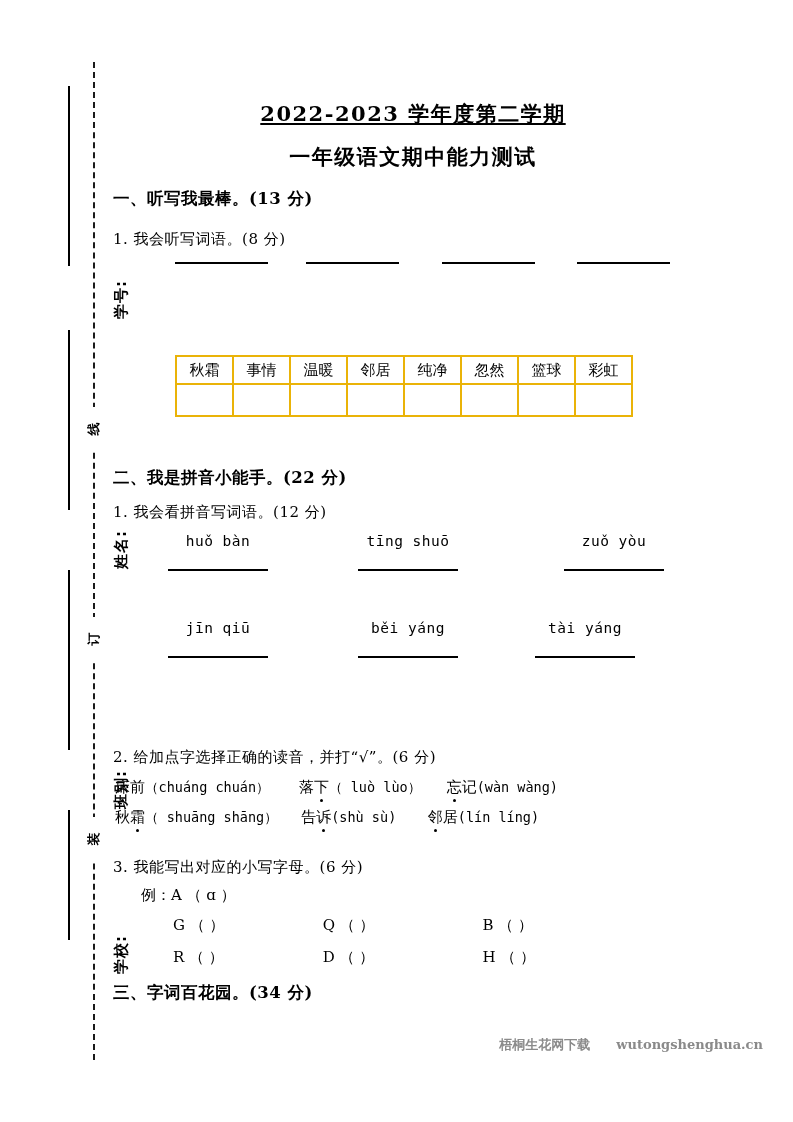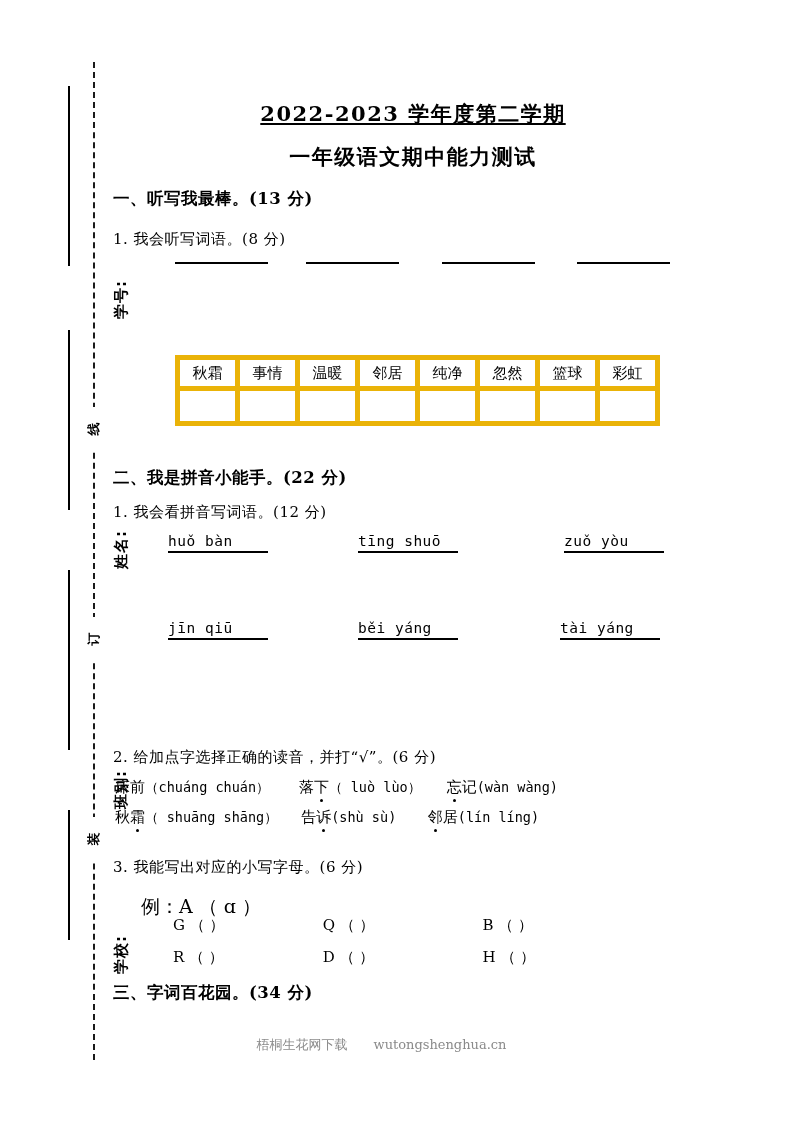--- a/index.html
+++ b/index.html
@@ -90,59 +90,58 @@
   }
   .item-head {
     position: absolute;
     font-size: 15px;
     letter-spacing: 0.5px;
     white-space: nowrap;
     text-align: right;
   }
   .plain {
     position: absolute;
-    font-size: 19px;
-    white-space: nowrap;
-    margin-top: 8px;
+    font-size: 15px;
+    white-space: nowrap;
   }
 
   .blankline {
     position: absolute;
     height: 0;
     border-bottom: 2.2px solid #000;
   }
 
   
   #word-table {
     position: absolute;
     left: 62px;
     top: 355px;
     border-collapse: collapse;
   }
   #word-table td {
-    border: 5px solid #eab308;
+    border: 2px solid #eab308;
     width: 55px;
     height: 26px;
     text-align: center;
     vertical-align: middle;
     font-size: 15px;
     font-family: "DejaVu Serif", "Liberation Serif", serif;
     padding: 0;
   }
   #word-table tr.blank-row td { height: 30px; }
 
   
   .pinyin-group { position: absolute; }
   .pinyin-text {
     font-family: "DejaVu Sans Mono", "Liberation Mono", monospace;
     font-size: 14.5px;
     letter-spacing: 0.5px;
     white-space: nowrap;
-    text-align: left;
-    padding-bottom: 2px;
+    text-align: center;
+    padding-bottom: 20px;
   }
   .pinyin-rule {
     border-bottom: 2.2px solid #000;
     height: 0;
   }
 
   
   .tone-row {
     position: absolute;
     font-size: 15px;
@@ -174,24 +173,25 @@
     font-family: "DejaVu Serif", "Liberation Serif", serif;
   }
   .letter-cell { display: inline-block; }
 
   
   #footer {
     position: absolute;
     left: 0;
     top: 1036px;
     width: 763px;
-    text-align: center;
+    text-align: right;
     color: #8a8a8a;
     font-size: 13px;
     font-family: "DejaVu Serif", "Liberation Serif", serif;
+    font-weight: bold;
   }
   #footer .site {
     margin-left: 26px;
     font-family: "DejaVu Serif", "Liberation Serif", serif;
   }
 </style>
 </head>
 <body>
 
 <div id="binding-margin">
@@ -268,21 +268,21 @@
   </div>
 
   <div class="pinyin-group" style="left:55px;top:620px;width:100px;">
     <div class="pinyin-text">jīn qiū</div>
     <div class="pinyin-rule"></div>
   </div>
   <div class="pinyin-group" style="left:245px;top:620px;width:100px;">
     <div class="pinyin-text">běi  yáng</div>
     <div class="pinyin-rule"></div>
   </div>
-  <div class="pinyin-group" style="left:447px;top:620px;width:100px;">
+  <div class="pinyin-group" style="left:422px;top:620px;width:100px;">
     <div class="pinyin-text">tài   yáng</div>
     <div class="pinyin-rule"></div>
   </div>
 
   <div class="item-head" style="left:0px;top:748px;">2.  给加点字选择正确的读音，并打“√”。(6 分)</div>
 
   <div class="tone-row" style="left:2px;top:808px;">
     <span class="tone-item"><span class="hanzi">秋</span><span class="hanzi dotted">霜</span><span class="pn">（ shuāng   shāng）</span></span>
     <span style="display:inline-block;width:14px;"></span>
     <span class="tone-item"><span class="hanzi">告</span><span class="hanzi dotted">诉</span><span class="pn">(shù   sù)</span></span>

